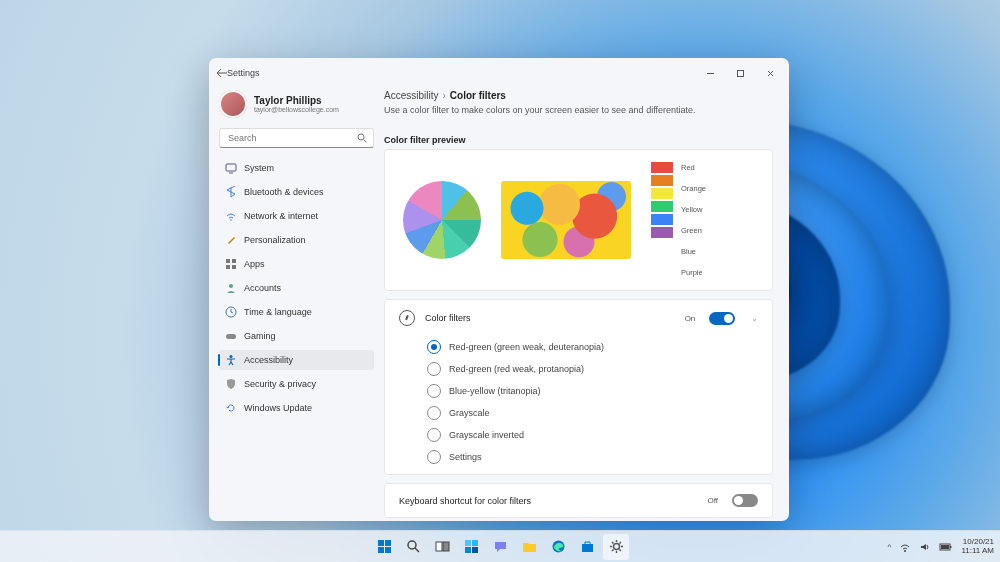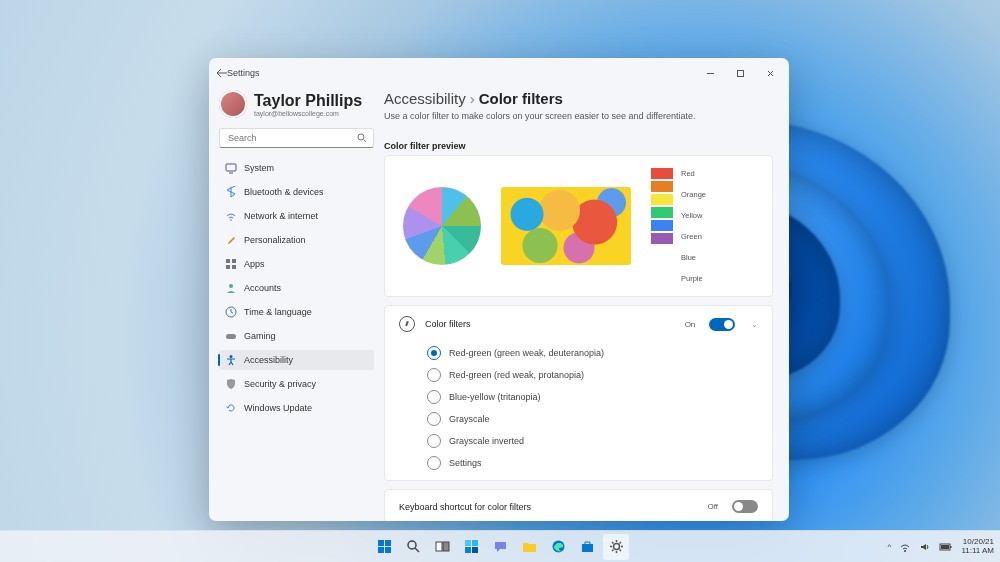--- a/index.html
+++ b/index.html
@@ -15,31 +15,31 @@
 .titlebar{height:22px;display:flex;align-items:center;justify-content:space-between;padding:4px 4px 0 8px;font-size:9px;color:#444}
 .tb-left{display:flex;align-items:center;gap:0}
 .tb-back{width:10px;height:10px;display:flex;align-items:center;justify-content:center;cursor:pointer}
 .winctrl{display:flex}
 .winctrl span{width:30px;height:20px;display:flex;align-items:center;justify-content:center;cursor:pointer;font-size:9px;color:#555}
 
 .body{flex:1;display:flex;overflow:hidden}
 .sidebar{width:155px;padding:4px 6px 6px 10px;display:flex;flex-direction:column;gap:4px;font-size:9px}
 .user{display:flex;align-items:center;gap:7px;margin:2px 0 6px}
 .avatar{width:28px;height:28px;border-radius:50%;background:linear-gradient(135deg,#d88,#a55);box-shadow:inset 0 0 0 2px #fff}
-.uname{font-weight:600;font-size:16px;color:#222}
+.uname{font-weight:600;font-size:10px;color:#222}
 .umail{font-size:7px;color:#777}
 .search{display:flex;align-items:center;background:#fff;border:1px solid #ddd;border-bottom:1px solid #888;border-radius:3px;padding:3px 6px;margin-bottom:6px}
 .search input{flex:1;border:0;outline:0;font-size:9px;background:transparent}
 .navitem{display:flex;align-items:center;gap:7px;padding:4px 6px;border-radius:3px;cursor:pointer;color:#333}
 .navitem.active{background:#e7e9ec;position:relative}
 .navitem.active::before{content:"";position:absolute;left:-1px;top:4px;bottom:4px;width:2px;background:#0067c0;border-radius:2px}
 .navitem .ico{width:12px;height:12px;flex:none;display:flex;align-items:center;justify-content:center}
 
 .content{flex:1;padding:6px 16px 10px 4px;overflow-y:auto;font-size:9px;color:#333}
-.crumbs{font-size:15px;color:#444;margin:0 0 4px}
+.crumbs{font-size:10px;color:#444;margin:0 0 4px}
 .crumbs .cur{font-weight:700;color:#222}
 .sep{color:#888;font-weight:400;margin:0 4px}
 .desc{font-size:9px;color:#555;margin-bottom:20px}
 .label{font-size:9px;font-weight:600;color:#222;margin-bottom:4px}
 
 .card{background:#fff;border:1px solid #e7e7ea;border-radius:4px;margin-bottom:8px}
 .preview{display:flex;align-items:center;gap:20px;padding:12px 18px}
 .pie{width:78px;height:78px;border-radius:50%;background:conic-gradient(#4fc0e8 0 40deg,#8cc152 40deg 90deg,#37bc9b 90deg 135deg,#48cfad 135deg 175deg,#a0d468 175deg 210deg,#5d9cec 210deg 250deg,#ac92ec 250deg 300deg,#ec87c0 300deg 360deg)}
 .photo{width:130px;height:78px;border-radius:3px;background:
  radial-gradient(circle at 20% 35%,#2aa8e0 0 16px,transparent 17px),

